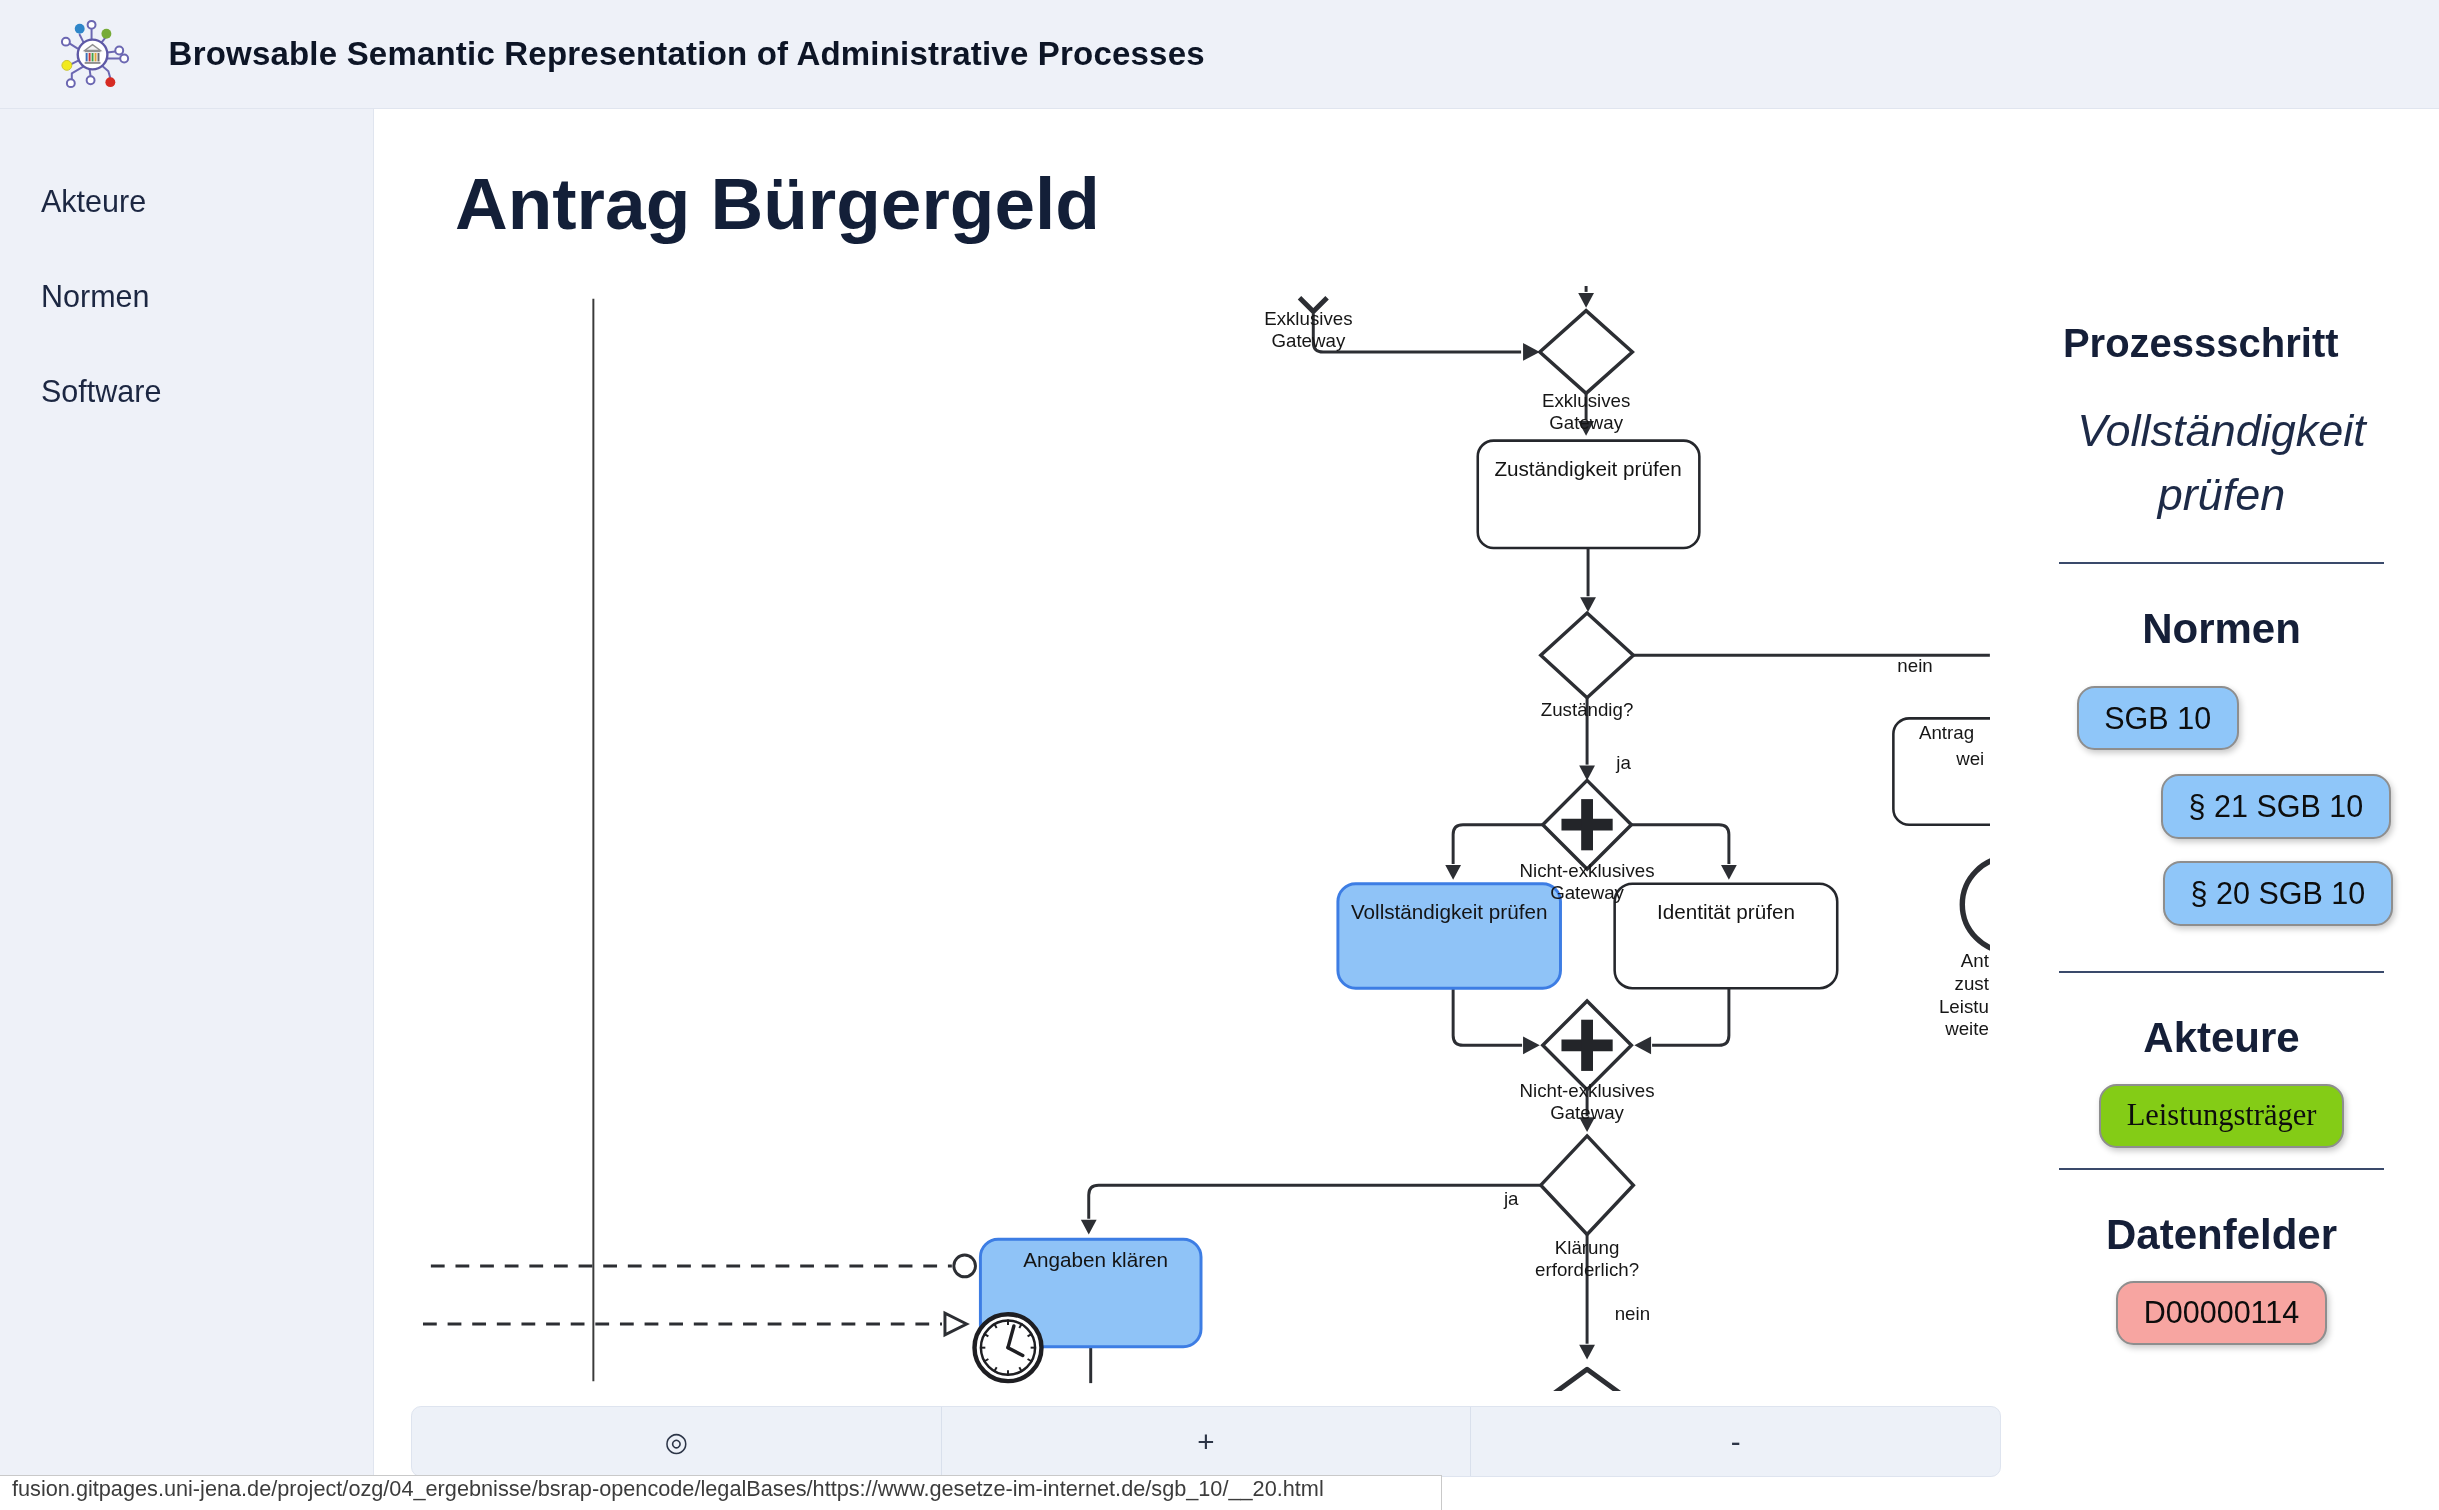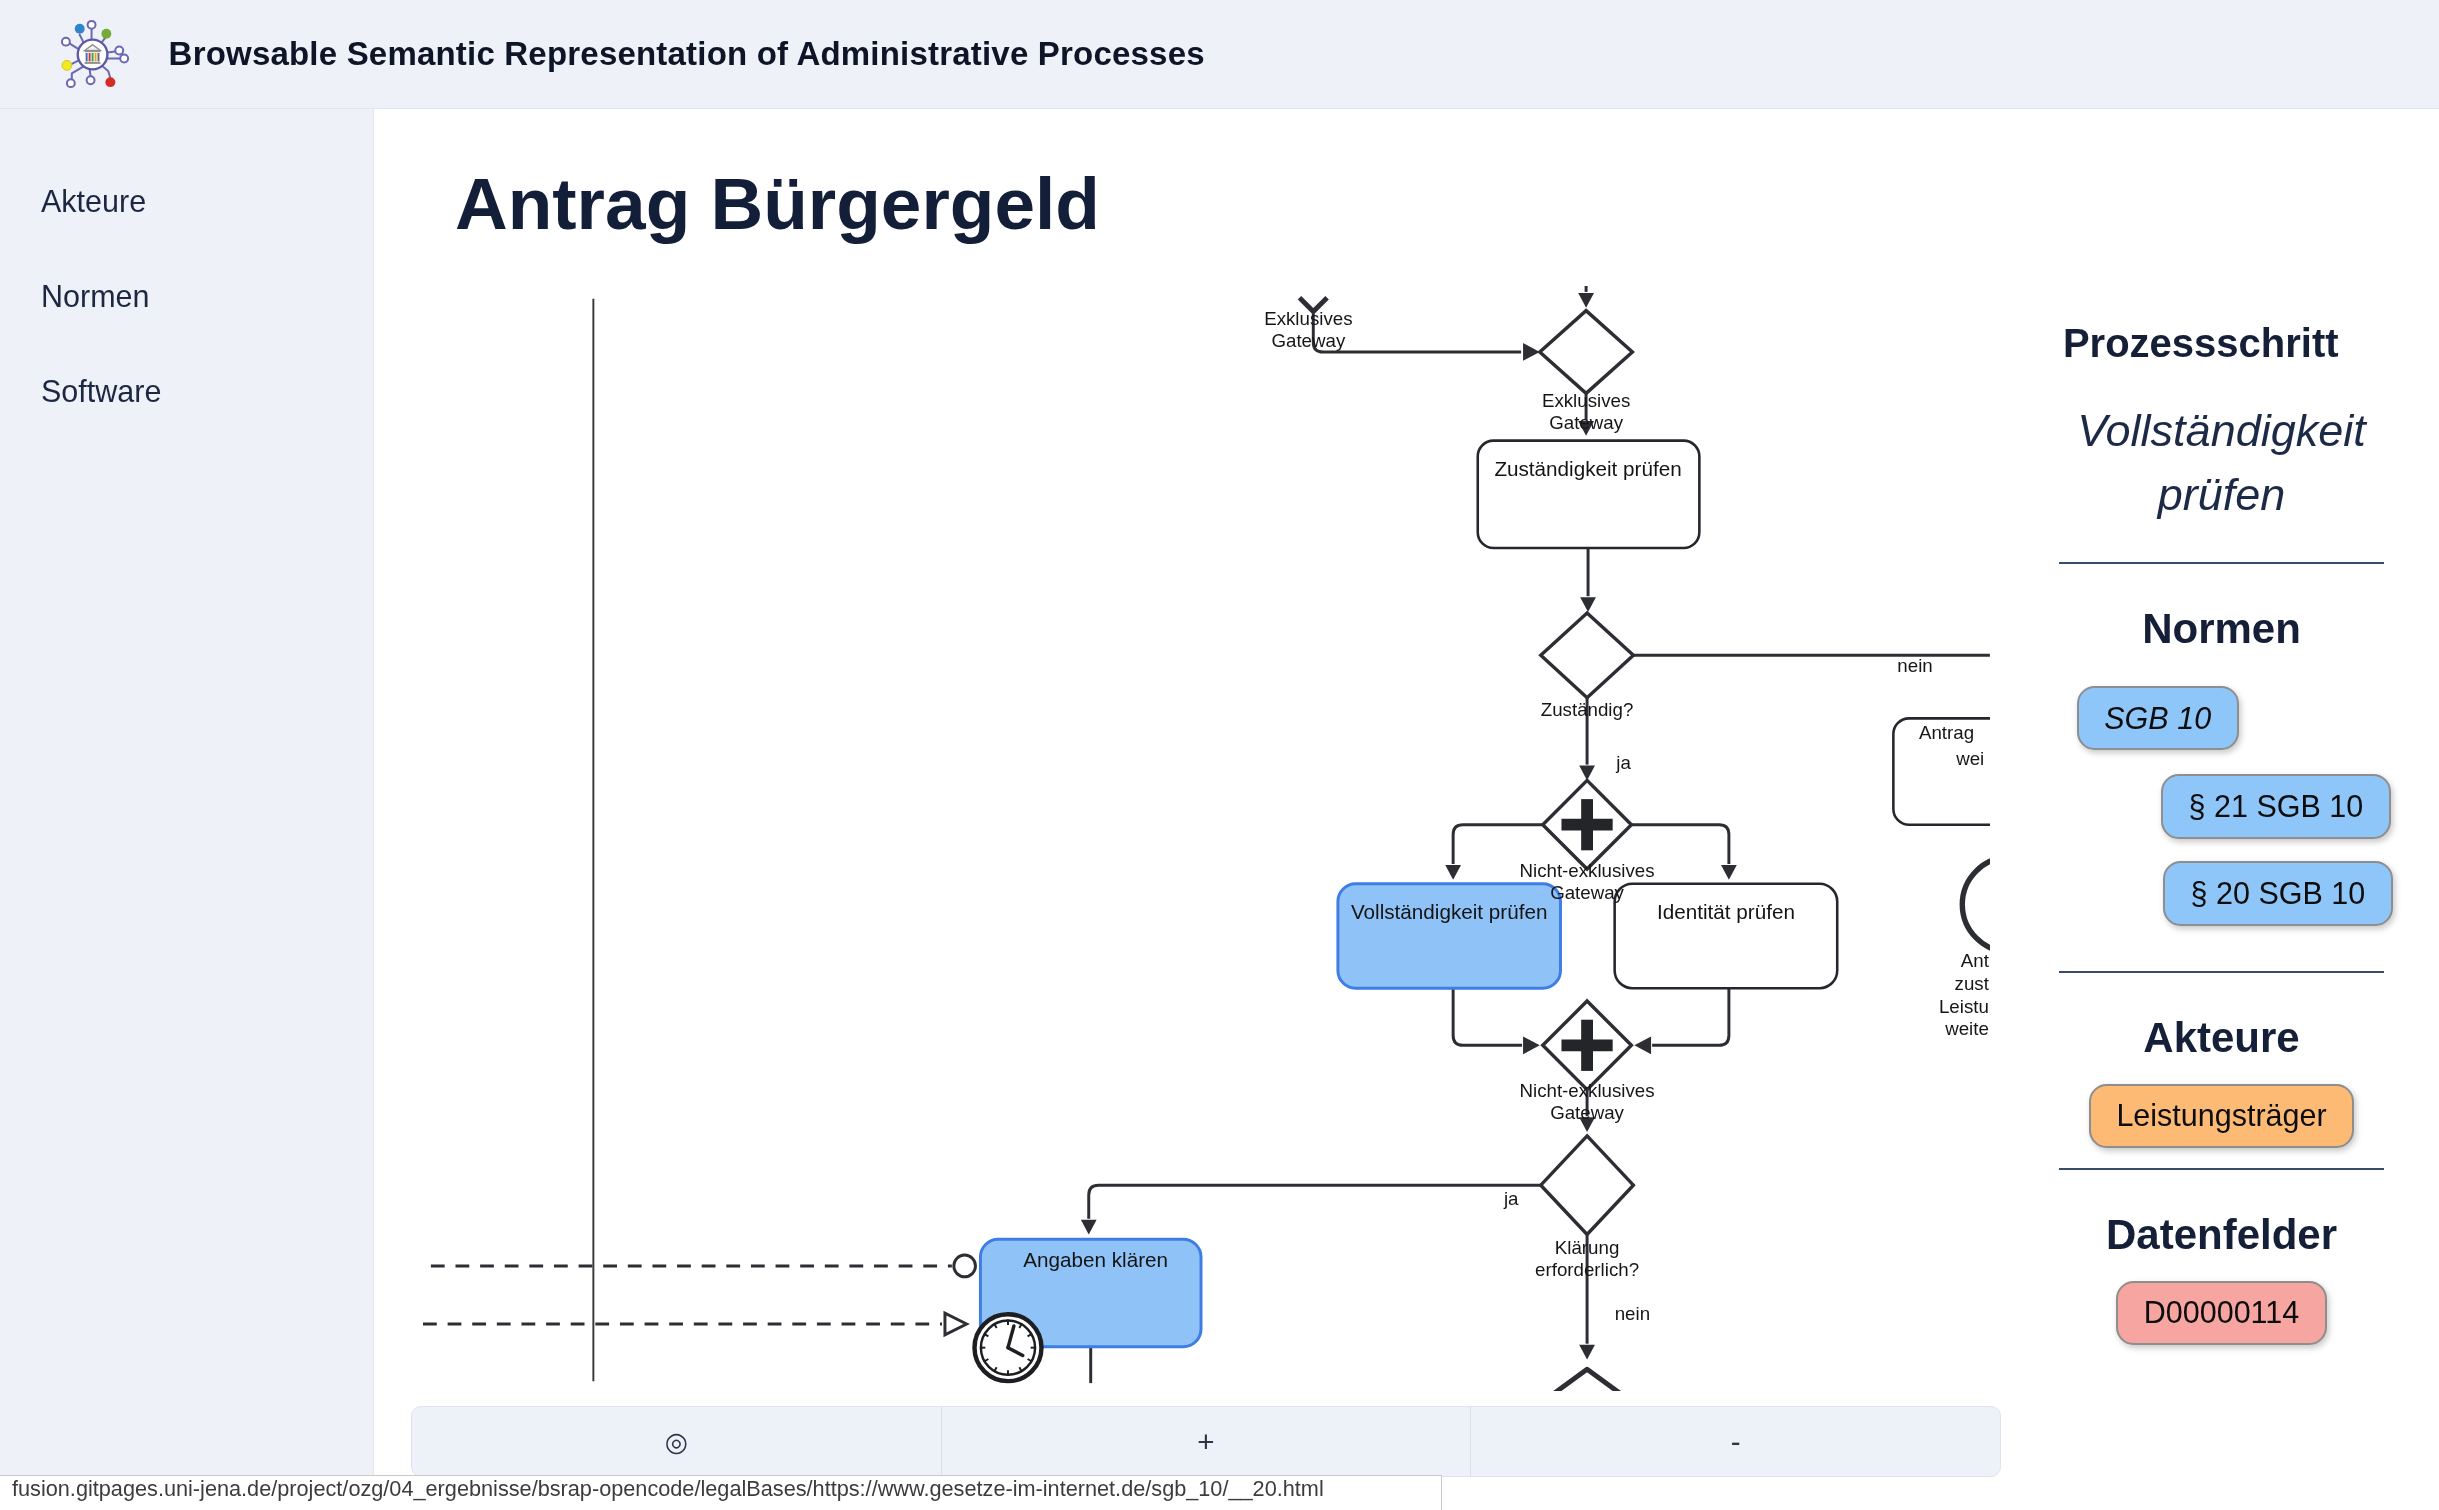--- a/index.html
+++ b/index.html
@@ -23,24 +23,24 @@
   
   .panel{position:absolute;left:2057px;top:286px;width:329px;z-index:2;}
   .panel-title{font-size:40px;font-weight:700;color:#151f38;white-space:nowrap;margin:35px 0 0 5.9px;}
   .panel-sub{font-size:45px;font-style:italic;color:#1d2a47;text-align:center;line-height:1.42;margin-top:33px;}
   .panel-rule{border:none;border-top:2px solid #3a4a6b;margin:35px 2px 0 2px;}
   .section-title{font-size:42px;font-weight:800;color:#151f38;text-align:center;margin:41px 0 0 0;}
   .badge{display:inline-block;font-size:30.5px;font-weight:500;color:#0d0d0d;
     padding:12.8px 25.6px;border:2px solid #8e8e8e;border-radius:17.7px;cursor:pointer;
     box-shadow:2px 3px 6.9px rgba(0,0,0,.22);white-space:nowrap;}
   .badge.blue{background:#8FC6F9;}
-  .badge.green{background:#fdba74;}
+  .badge.green{background:#84cc16;font-family:Liberation Serif, serif;}
   .badge.red{background:#F7A5A1;}
   .badge-row{margin:0;}
-  .row-sgb10{margin:33px 0 0 19.7px;font-style:italic;}
+  .row-sgb10{margin:33px 0 0 19.7px;}
   .row-p21{margin:23.6px 0 0 104px;}
   .row-p20{margin:22.7px 0 0 106px;}
   .row-center{text-align:center;margin-top:21.7px;}
   
   .toolbar{position:absolute;left:411px;top:1406px;width:1590px;height:71px;background:#edf1f8;
     border:1px solid #dee4ef;border-radius:9.9px;display:flex;box-sizing:border-box;z-index:3;}
   .tb-btn{flex:1 1 0;display:flex;align-items:center;justify-content:center;font-size:29.6px;
     color:#2c3547;cursor:pointer;}
   .tb-btn + .tb-btn{border-left:1px solid #d9e0ec;}
   

